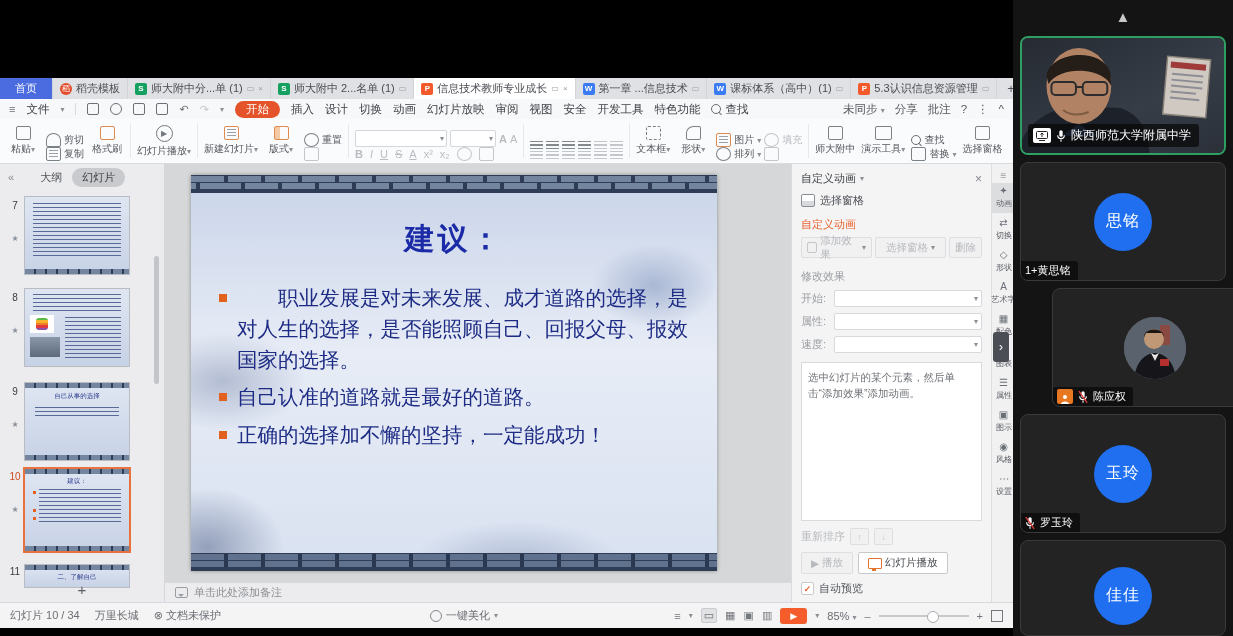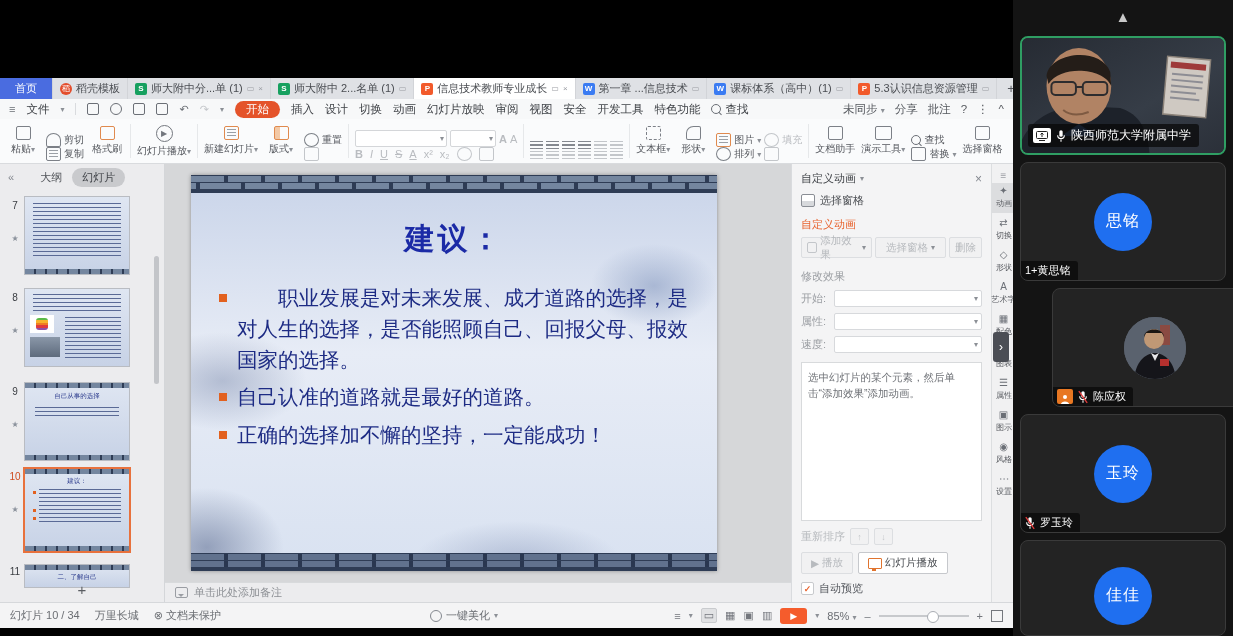--- a/index.html
+++ b/index.html
@@ -359,21 +359,21 @@
         <span class="rrow">
           <span class="gi" style="border-radius:50%;"></span>
             <span>排列</span>
             <span class="caret">▾</span>
           <span class="gi dis"></span>
         </span>
       </div>
       <div class="rsep"></div>
       <div class="rbig">
         <span class="gi"></span>
-        <span>文档助手</span>
+        <span>师大附中</span>
       </div>
       <div class="rbig">
         <span class="gi" style="width:15px;"></span>
         <span><span>演示工具</span><span class="caret">▾</span></span>
       </div>
       <div class="rsmall">
         <span class="rrow">
             <span class="lens"></span>
             <span>查找</span>
           </span>

